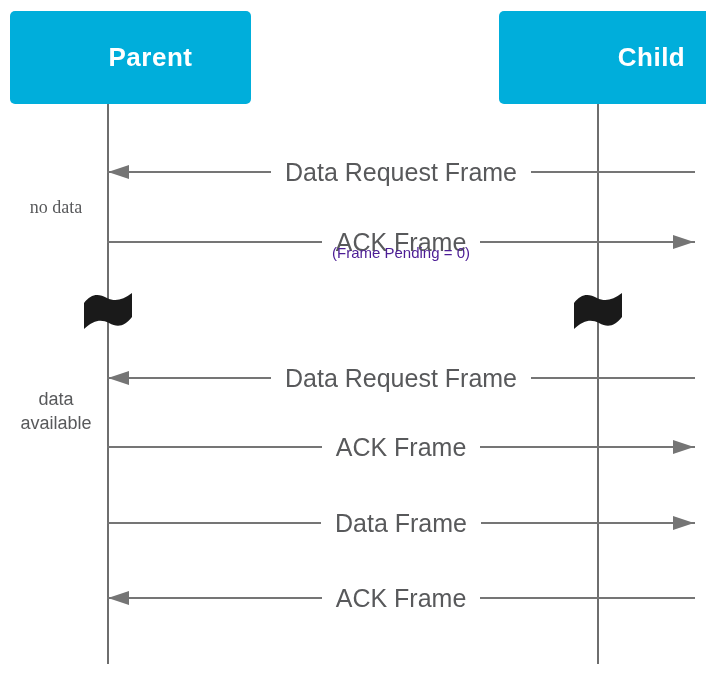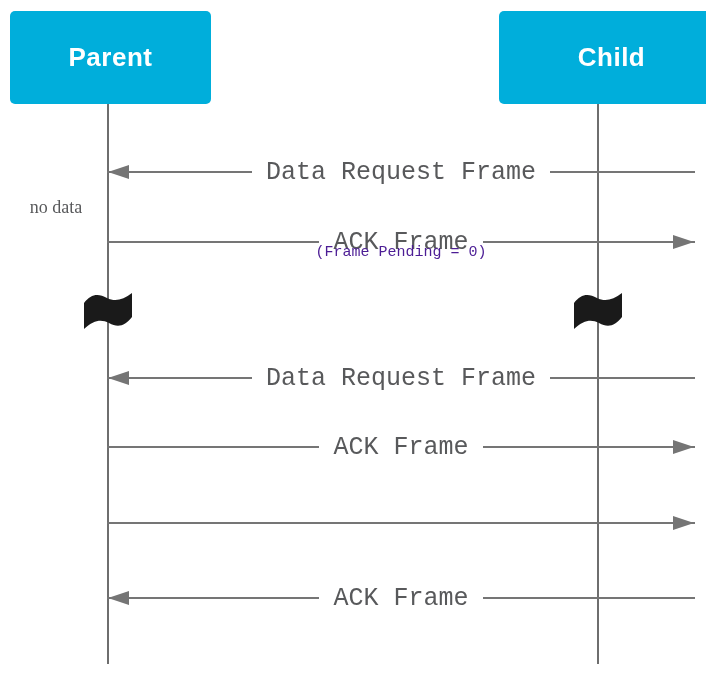--- a/index.html
+++ b/index.html
@@ -19,20 +19,21 @@
     height: 93px;
     background: #00AEDB;
     border-radius: 5px;
     display: flex;
     align-items: center;
     justify-content: center;
     color: #ffffff;
     font-size: 26px;
     font-weight: bold;
     letter-spacing: 0.5px;
+    padding-left: 40px;
   }
   .actor-parent { left: 10px;  width: 201px; }
   .actor-child  { left: 499px; width: 225px; align-items: center; }
 
   
   .lifeline {
     position: absolute;
     top: 104px;
     width: 2px;
     height: 560px;
@@ -42,21 +43,20 @@
   .lifeline-child  { left: 597px; }
 
   
   .msg {
     position: absolute;
     left: 107px;
     width: 588px;
     height: 36px;
     display: flex;
     align-items: center;
-    font-family: Liberation Mono, monospace;
   }
   .msg .seg {
     flex: 1;
     height: 2.5px;
     background: #757575;
   }
   .msg .lblwrap {
     position: relative;
     margin: 0 14px;
     white-space: nowrap;
@@ -165,32 +165,36 @@
 
   <div class="msg msg-3">
     <div class="arrowhead left"></div>
     <div class="seg"></div>
     <div class="lblwrap">
       <span class="lbl">Data Request Frame</span>
     </div>
     <div class="seg"></div>
   </div>
 
+  <div class="note note-2">data available</div>
 
   <div class="msg msg-4">
     <div class="seg"></div>
     <div class="lblwrap">
       <span class="lbl">ACK Frame</span>
     </div>
     <div class="seg"></div>
     <div class="arrowhead right"></div>
   </div>
 
   <div class="msg msg-5">
     <div class="seg"></div>
+    <div class="lblwrap">
+      <span class="lbl">Data Frame</span>
+    </div>
     <div class="seg"></div>
     <div class="arrowhead right"></div>
   </div>
 
   <div class="msg msg-6">
     <div class="arrowhead left"></div>
     <div class="seg"></div>
     <div class="lblwrap">
       <span class="lbl">ACK Frame</span>
     </div>

